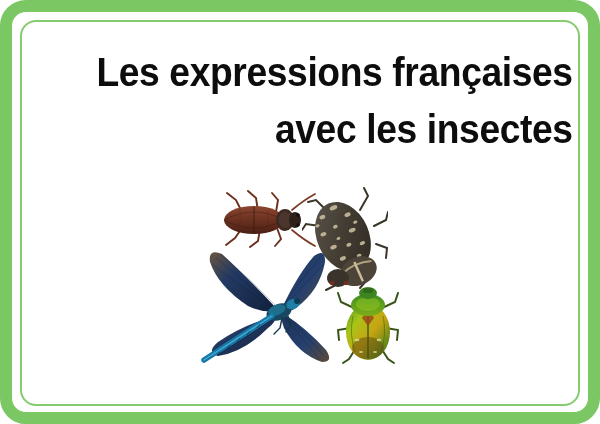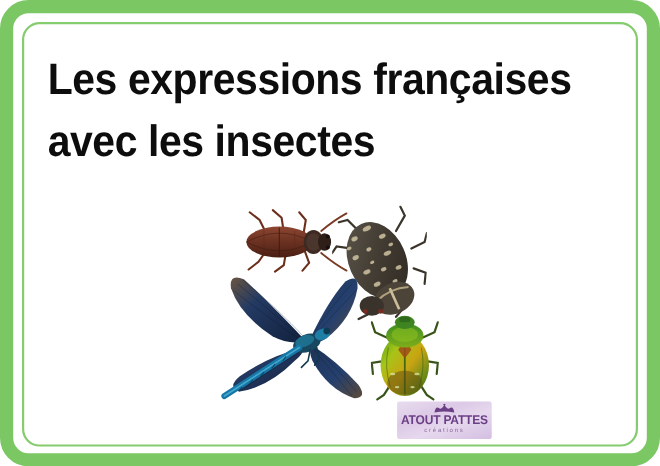--- a/index.html
+++ b/index.html
@@ -39,23 +39,23 @@
 
   .content {
     position: absolute;
     left: 24px; top: 24px;
     width: 552px; height: 378px;
   }
 
   
   .title-block {
     position: absolute;
-    left: 0; top: 20px;
+    left: 16px; top: 20px;
     width: 552px;
-    text-align: left;
+    text-align: right;
   }
   .title-line {
     display: block;
     color: #0d0d0d;
     font-family: "Liberation Sans", sans-serif;
     font-weight: bold;
     font-size: 40px;
     line-height: 1.42;
     letter-spacing: -0.4px;
     transform: scaleX(0.93);
@@ -316,25 +316,15 @@
         <g fill="#d9e8a8" opacity="0.75">
           <ellipse cx="20" cy="54" rx="2.4" ry="1.2"></ellipse>
           <ellipse cx="42" cy="54" rx="2.4" ry="1.2"></ellipse>
           <ellipse cx="24" cy="66" rx="2" ry="1"></ellipse>
           <ellipse cx="38" cy="66" rx="2" ry="1"></ellipse>
         </g>
       </svg>
 
     </div>
 
-    <div class="logo">
-      <div class="logo-crown">
-        <svg width="22" height="10" viewBox="0 0 22 10">
-          <path d="M2 8 Q3 2 6 4 Q8 6 11 1 Q14 6 16 4 Q19 2 20 8 Q11 6 2 8 Z" fill="#6b3f86"></path>
-          <circle cx="11" cy="0.8" r="1" fill="#6b3f86"></circle>
-        </svg>
-      </div>
-      <div class="logo-name">ATOUT PATTES</div>
-      <div class="logo-sub">créations</div>
-    </div>
 
   </div>
 </div>
 
 </body></html>

